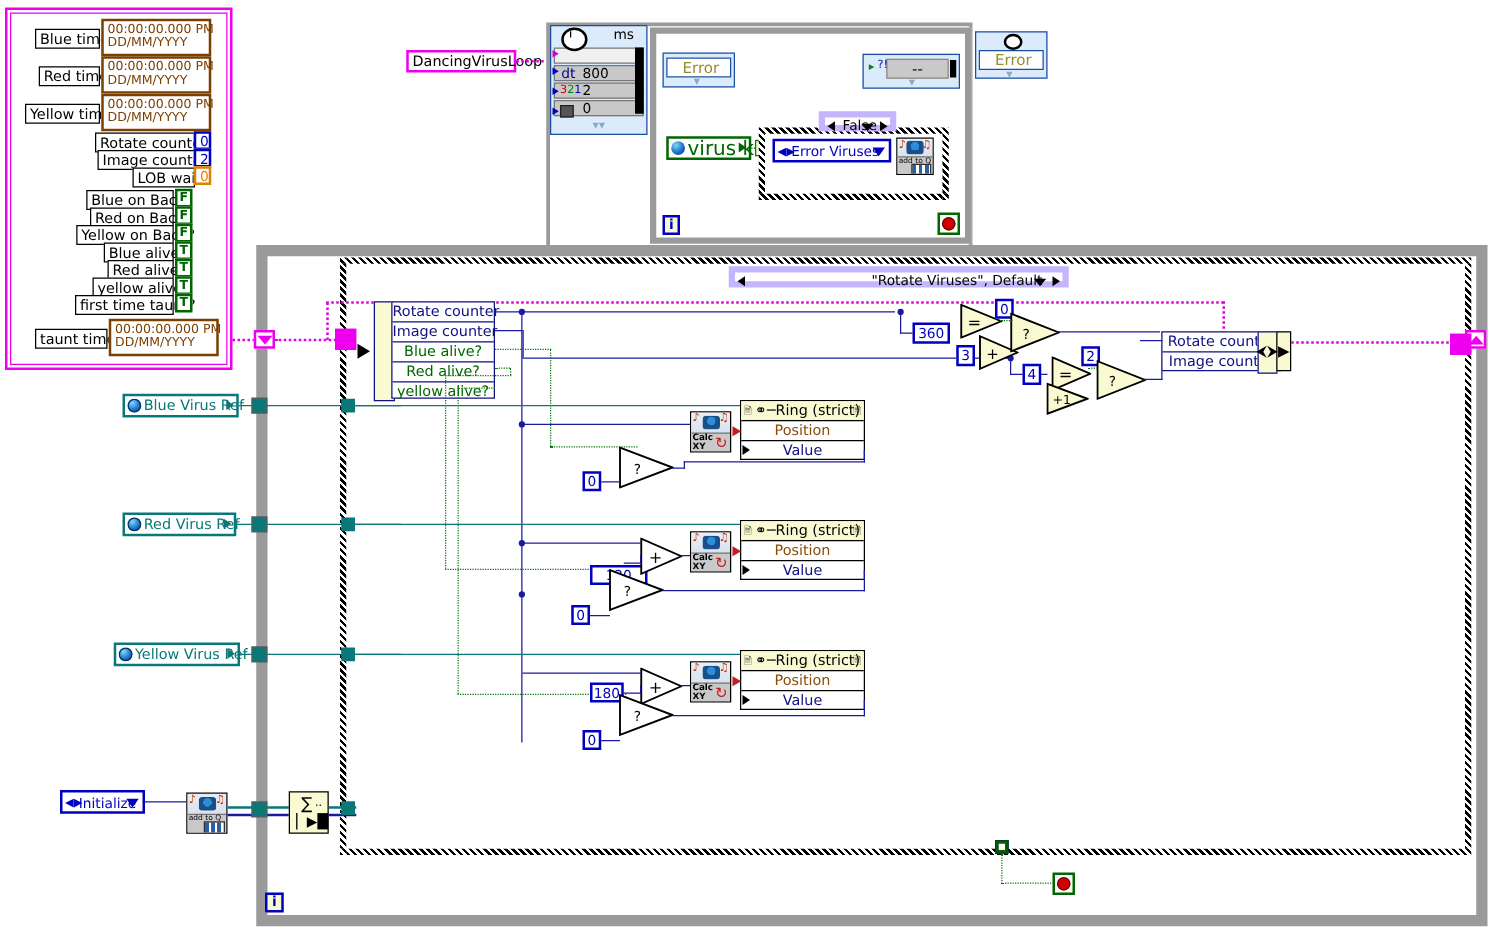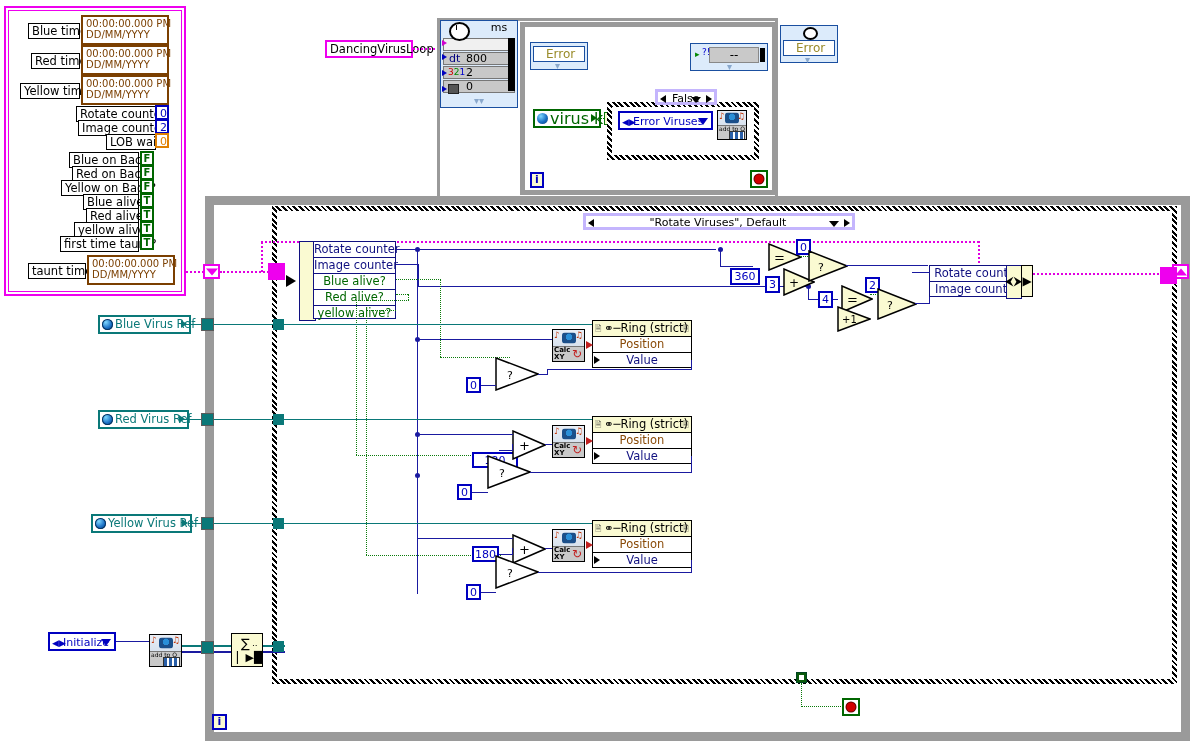--- a/index.html
+++ b/index.html
@@ -27,22 +27,22 @@
   .w-pink{position:absolute;border-top:2px dotted #e000e0;height:0;}
   .w-pinkv{position:absolute;border-left:2px dotted #e000e0;width:0;}
   .junc{position:absolute;width:5px;height:5px;background:#1a1aa0;border-radius:50%;}
   
   .timedloop{position:absolute;box-sizing:border-box;border:3px solid #9a9a9a;background:#fff;}
   .timedloop-in{position:absolute;box-sizing:border-box;border:2px solid #7a7a7a;background:#fff;}
   .bigloop{position:absolute;box-sizing:border-box;border:9px solid #9a9a9a;background:#fff;}
   .casefr{position:absolute;box-sizing:border-box;background:#fff;
      border:5px solid #000;
      border-image: repeating-linear-gradient(45deg,#000 0 2px,#fff 2px 4px) 5;}
-  .case-sel{position:absolute;box-sizing:border-box;background:#fff;border:3px solid #c4b5fd;
-     font-size:11px;line-height:14px;color:#000;text-align:center;padding:0 16px 0 14px;}
+  .case-sel{position:absolute;box-sizing:border-box;background:#fff;border:5px solid #c4b5fd;
+     font-size:11px;line-height:14px;color:#000;text-align:right;padding:0 16px 0 14px;}
   .case-sel .ar-l{position:absolute;left:2px;top:3px;width:0;height:0;
      border-top:4px solid transparent;border-bottom:4px solid transparent;border-right:6px solid #000;}
   .case-sel .ar-r{position:absolute;right:2px;top:3px;width:0;height:0;
      border-top:4px solid transparent;border-bottom:4px solid transparent;border-left:6px solid #000;}
   .case-sel .ar-d{position:absolute;right:13px;top:5px;width:0;height:0;
      border-left:5px solid transparent;border-right:5px solid transparent;border-top:6px solid #000;}
   
   .bundle{position:absolute;box-sizing:border-box;background:#fff;border:1px solid #101080;}
   .bundle .row{border-bottom:1px solid #101080;font-size:11.5px;line-height:15px;text-align:center;
        color:#101080;white-space:nowrap;}
@@ -458,21 +458,21 @@
   </svg>
 </div>
 <div class="konst" style="left:466px;top:584px;width:15px;height:16px;">0</div>
 <div class="w wh" style="left:481px;top:592px;width:15px;"></div>
 <div class="w wh" style="left:538px;top:572px;width:154px;"></div>
 <div class="w wv" style="left:691px;top:560px;height:13px;"></div>
 
 <div class="junc" style="left:718px;top:247px;"></div>
 <div class="w wv" style="left:720px;top:249px;height:18px;"></div>
 <div class="w wh" style="left:720px;top:266px;width:33px;"></div>
-<div class="konst" style="left:730px;top:268px;width:30px;height:17px;">360</div>
+<div class="konst" style="left:730px;top:258px;width:30px;height:17px;">360</div>
 <div class="tri" style="left:768px;top:243px;">
   <svg width="34" height="28" viewBox="0 0 34 28">
     <polygon points="1,1 1,27 33,14" fill="#FAFAD2" stroke="#000000" stroke-width="1.5"></polygon>
     <text x="6" y="19" font-size="13" font-family="DejaVu Sans" fill="#000">=</text>
   </svg>
 </div>
 <div class="konst" style="left:796px;top:239px;width:15px;height:16px;">0</div>
 <div class="konst" style="left:765px;top:276px;width:15px;height:17px;">3</div>
 <div class="tri" style="left:783px;top:268px;">
   <svg width="32" height="28" viewBox="0 0 32 28">

